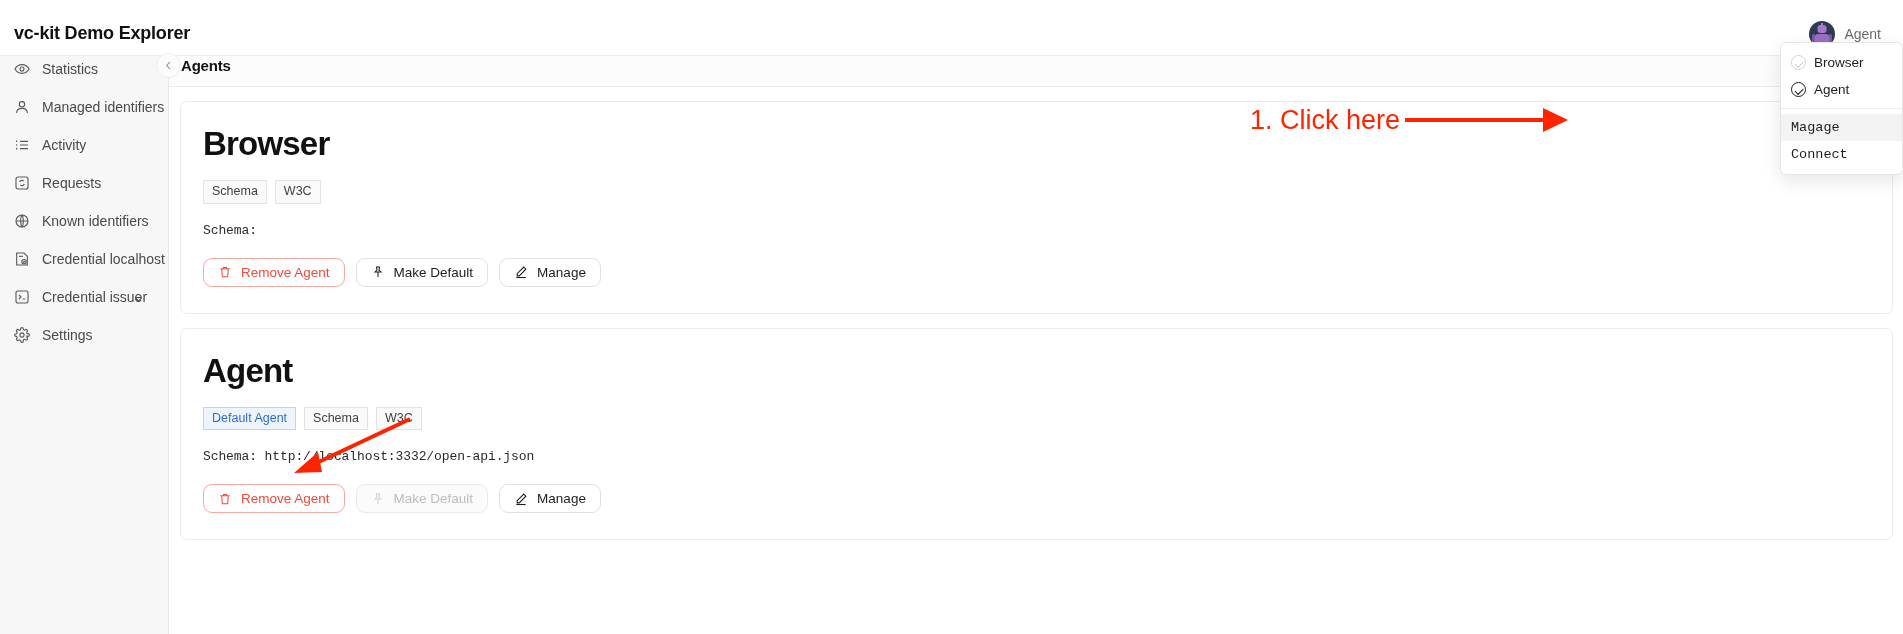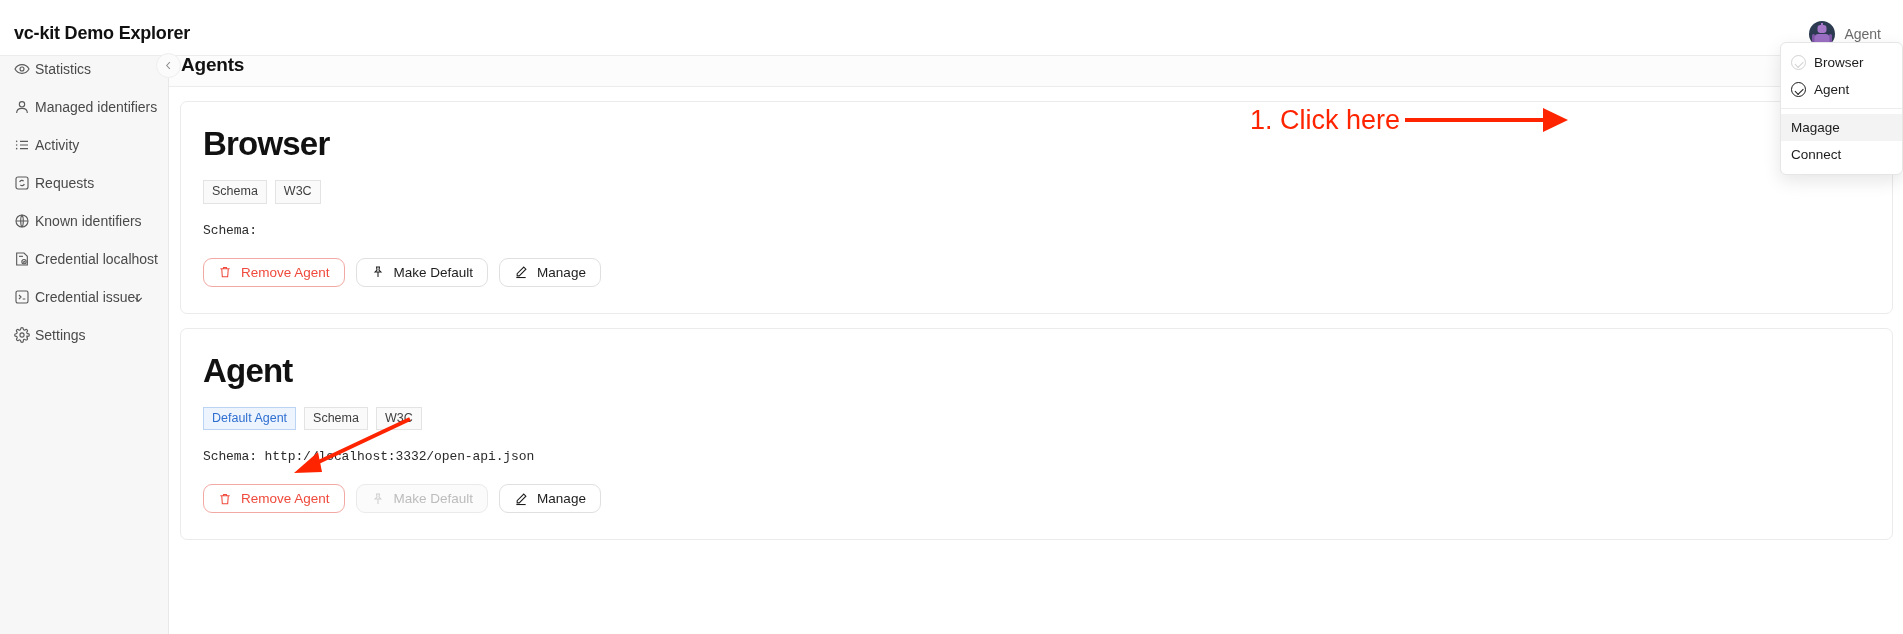--- a/index.html
+++ b/index.html
@@ -77,52 +77,52 @@
     border: 1.4px solid #1d1d1d; position: relative; flex: none;
   }
   .chk.dim { border-color: #d2d2d2; }
   .chk::after {
     content: ""; position: absolute; left: 3px; top: 4.6px;
     width: 7px; height: 3.6px;
     border-left: 1.4px solid #1d1d1d; border-bottom: 1.4px solid #1d1d1d;
     transform: rotate(-45deg);
   }
   .chk.dim::after { border-color: #d2d2d2; }
-  .dd-plain { padding-left: 10px; }
+  .dd-plain { padding-left: 10px; font-family: Liberation Mono, monospace; }
 
   
   .sidebar {
     position: absolute; top: 44px; left: 0; width: 169px; height: 590px;
     background: #f7f7f7;
     border-right: 1px solid #e8e8e8;
     padding-top: 6px;
   }
   .nav-item {
-    display: flex; align-items: center; gap: 5px;
+    display: flex; align-items: center; gap: 12px;
     height: 38px; padding: 0 14px;
     font-size: 14px; color: #4a4a4a;
     cursor: pointer; position: relative;
   }
   .nav-item .label { white-space: nowrap; }
   .nav-ico { width: 16px; height: 16px; flex: none; color: #5a5a5a; display: block; }
   .nav-ico svg { display: block; }
   .caret { position: absolute; right: 24px; width: 11px; height: 11px; }
 
   
   .main {
     position: absolute; top: 44px; left: 169px;
     width: 1734px; height: 590px;
     background: #ffffff;
   }
   .page-head {
     height: 43px; border-bottom: 1px solid #ececec;
     display: flex; align-items: center; padding-left: 12px;
     background: #fcfcfc;
   }
-  .page-title { font-size: 19px; font-weight: bold; color: #121212; letter-spacing: -0.2px; }
+  .page-title { font-size: 15px; font-weight: bold; color: #121212; letter-spacing: -0.2px; }
   .collapse-btn {
     position: absolute; left: -13px; top: 9px;
     width: 25px; height: 25px; border-radius: 50%;
     background: #fbfbfb; border: 1px solid #eeeeee;
     display: flex; align-items: center; justify-content: center;
     cursor: pointer; z-index: 6;
   }
   .collapse-btn svg { display:block; }
 
   .cards { padding: 0; }

